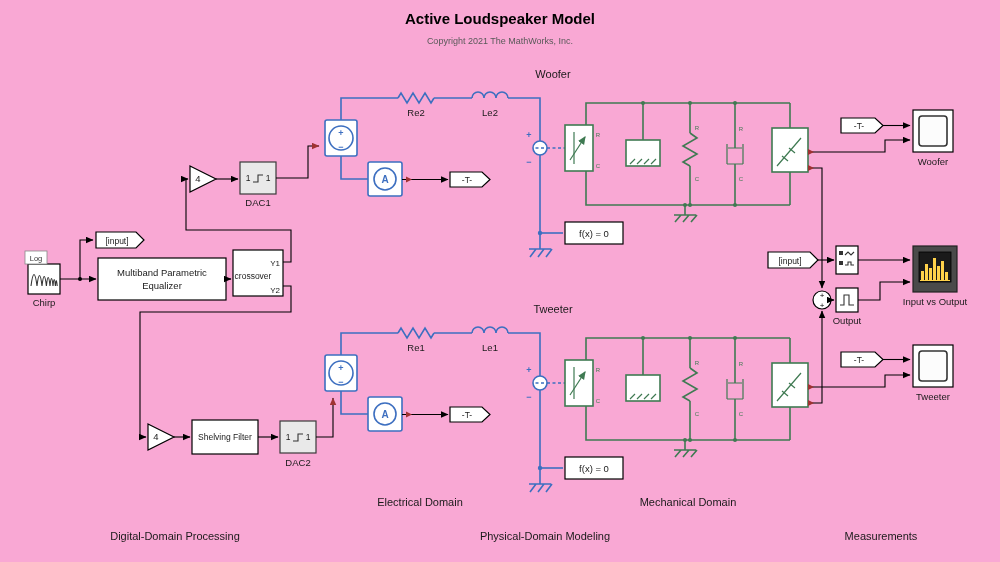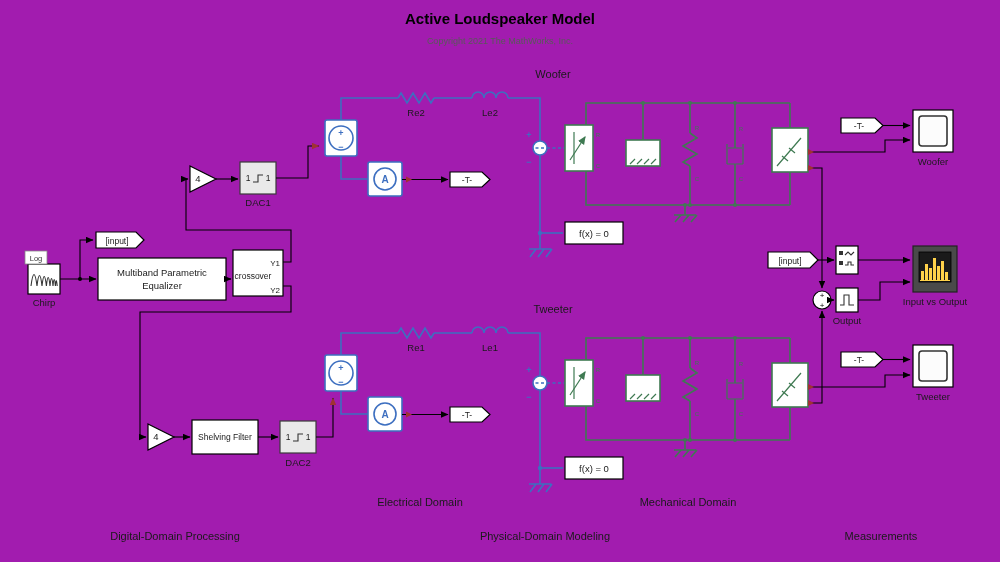--- a/index.html
+++ b/index.html
@@ -1,16 +1,16 @@
 <!DOCTYPE html>
 <html><head>
 <meta charset="utf-8">
 <style>
   html,body{margin:0;padding:0;background:#fff}
-  .canvas{position:relative;width:1000px;height:562px;background:#a21caf;overflow:hidden}
+  .canvas{position:relative;width:1000px;height:562px;background:#f9a8d4;overflow:hidden}
   svg text{font-family:"Liberation Sans",sans-serif}
   .title{font-size:15px;font-weight:bold;text-anchor:middle;fill:#000}
   .copy{font-size:9px;text-anchor:middle;fill:#595959}
   .sec{font-size:11px;text-anchor:middle;fill:#1a1a1a}
   .t9{font-size:9.5px;text-anchor:middle;fill:#1a1a1a}
   .t8{font-size:8.5px;text-anchor:middle;fill:#1a1a1a}
   .t8e{font-size:8px;text-anchor:end;fill:#1a1a1a}
   .tiny{font-size:6px;text-anchor:middle;fill:#3F7A52}
   .pm{font-size:9px;font-weight:bold;text-anchor:middle;fill:#3D6FC0}
   .amp{font-size:10px;font-weight:bold;text-anchor:middle;fill:#3D6FC0}

